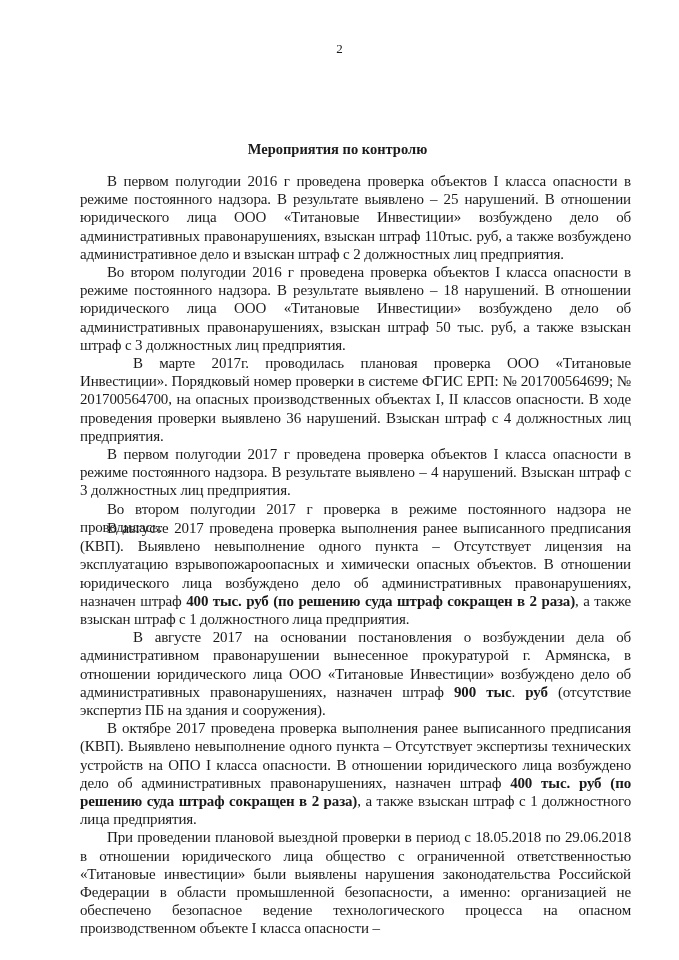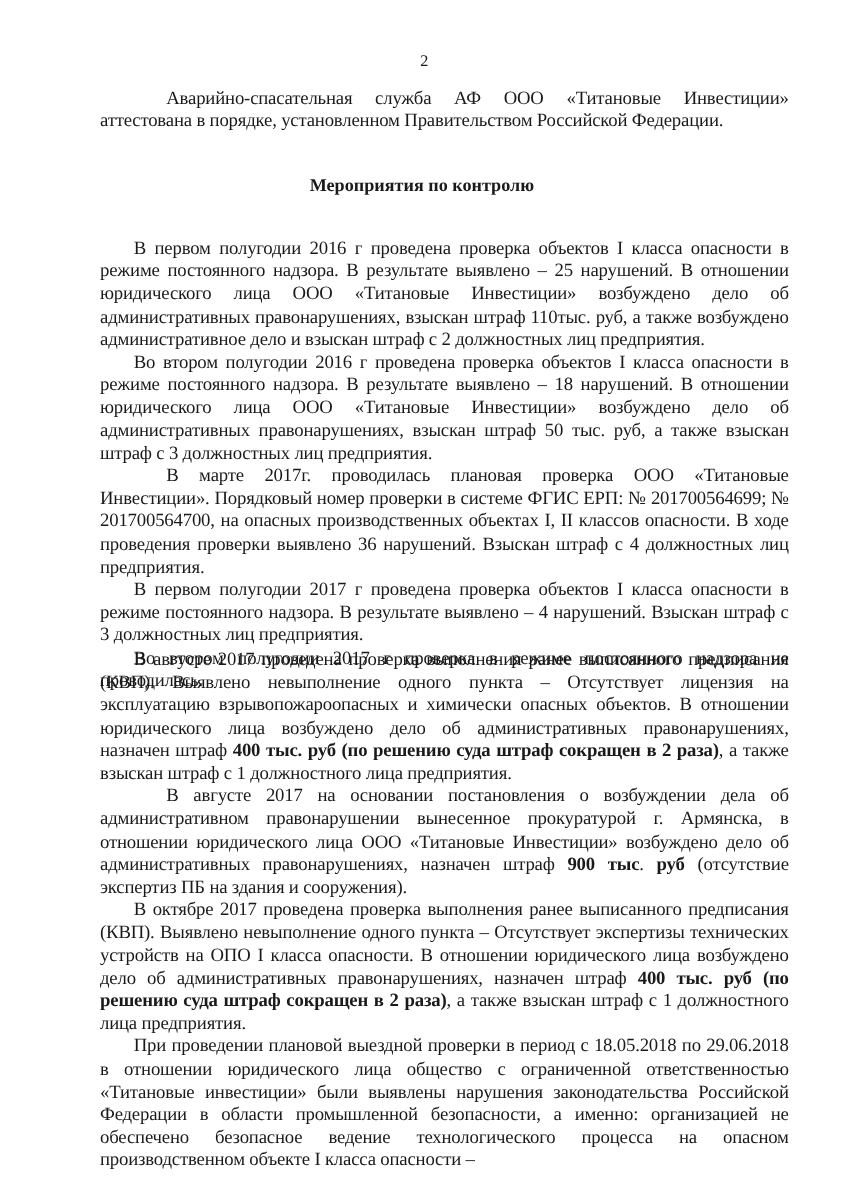--- a/index.html
+++ b/index.html
@@ -20,33 +20,30 @@
   }
   .body-text p { margin: 0; text-indent: 27px; }
   .body-text p.deep { text-indent: 53px; }
   .heading {
     position: absolute; top: 141px; left: 0; width: 675px; text-align: center;
     font-weight: bold; font-size: 14.5px;
   }
   .u { }
   .b { font-weight: bold; }
   #intro { top: 70px; }
-  #block1 { top: 190px; }
+  #block1 { top: 172px; }
   #block2 { top: 519px; }
 </style>
 </head>
 <body>
 
 <div class="page">
 
   <div class="page-number">2</div>
 
-  <div class="body-text" id="intro">
-    <p class="deep">Аварийно-спасательная служба АФ ООО «Титановые Инвестиции» аттестована в порядке, установленном Правительством Российской Федерации.</p>
-  </div>
 
   <div class="heading">Мероприятия по контролю</div>
 
   <div class="body-text" id="block1">
     <p>В первом полугодии 2016 г проведена проверка объектов I класса опасности в режиме постоянного надзора. В результате выявлено – 25 нарушений. В отношении юридического лица ООО «Титановые Инвестиции» возбуждено дело об административных правонарушениях, взыскан штраф 110тыс. руб, а также возбуждено административное дело и взыскан штраф с 2 должностных лиц предприятия.</p>
     <p>Во втором полугодии 2016 г проведена проверка объектов I класса опасности в режиме постоянного надзора. В результате выявлено – 18 нарушений. В отношении юридического лица ООО «Титановые Инвестиции» возбуждено дело об административных правонарушениях, взыскан штраф 50 тыс. руб, а также взыскан штраф с 3 должностных лиц предприятия.</p>
     <p class="deep"><span>В марте 2017г. проводилась плановая проверка ООО «Титановые Инвестиции». Порядковый номер проверки в системе ФГИС ЕРП: № </span><span class="u">201700564699</span><span>; № </span><span class="u">201700564700,</span><span> на опасных производственных объектах I, II классов опасности. В ходе проведения проверки выявлено 36 нарушений. Взыскан штраф с 4 должностных лиц предприятия.</span></p>
     <p>В первом полугодии 2017 г проведена проверка объектов I класса опасности в режиме постоянного надзора. В результате выявлено – 4 нарушений. Взыскан штраф с 3 должностных лиц предприятия.</p>
     <p>Во втором полугодии 2017 г проверка в режиме постоянного надзора не проводилась.</p>
   </div>

